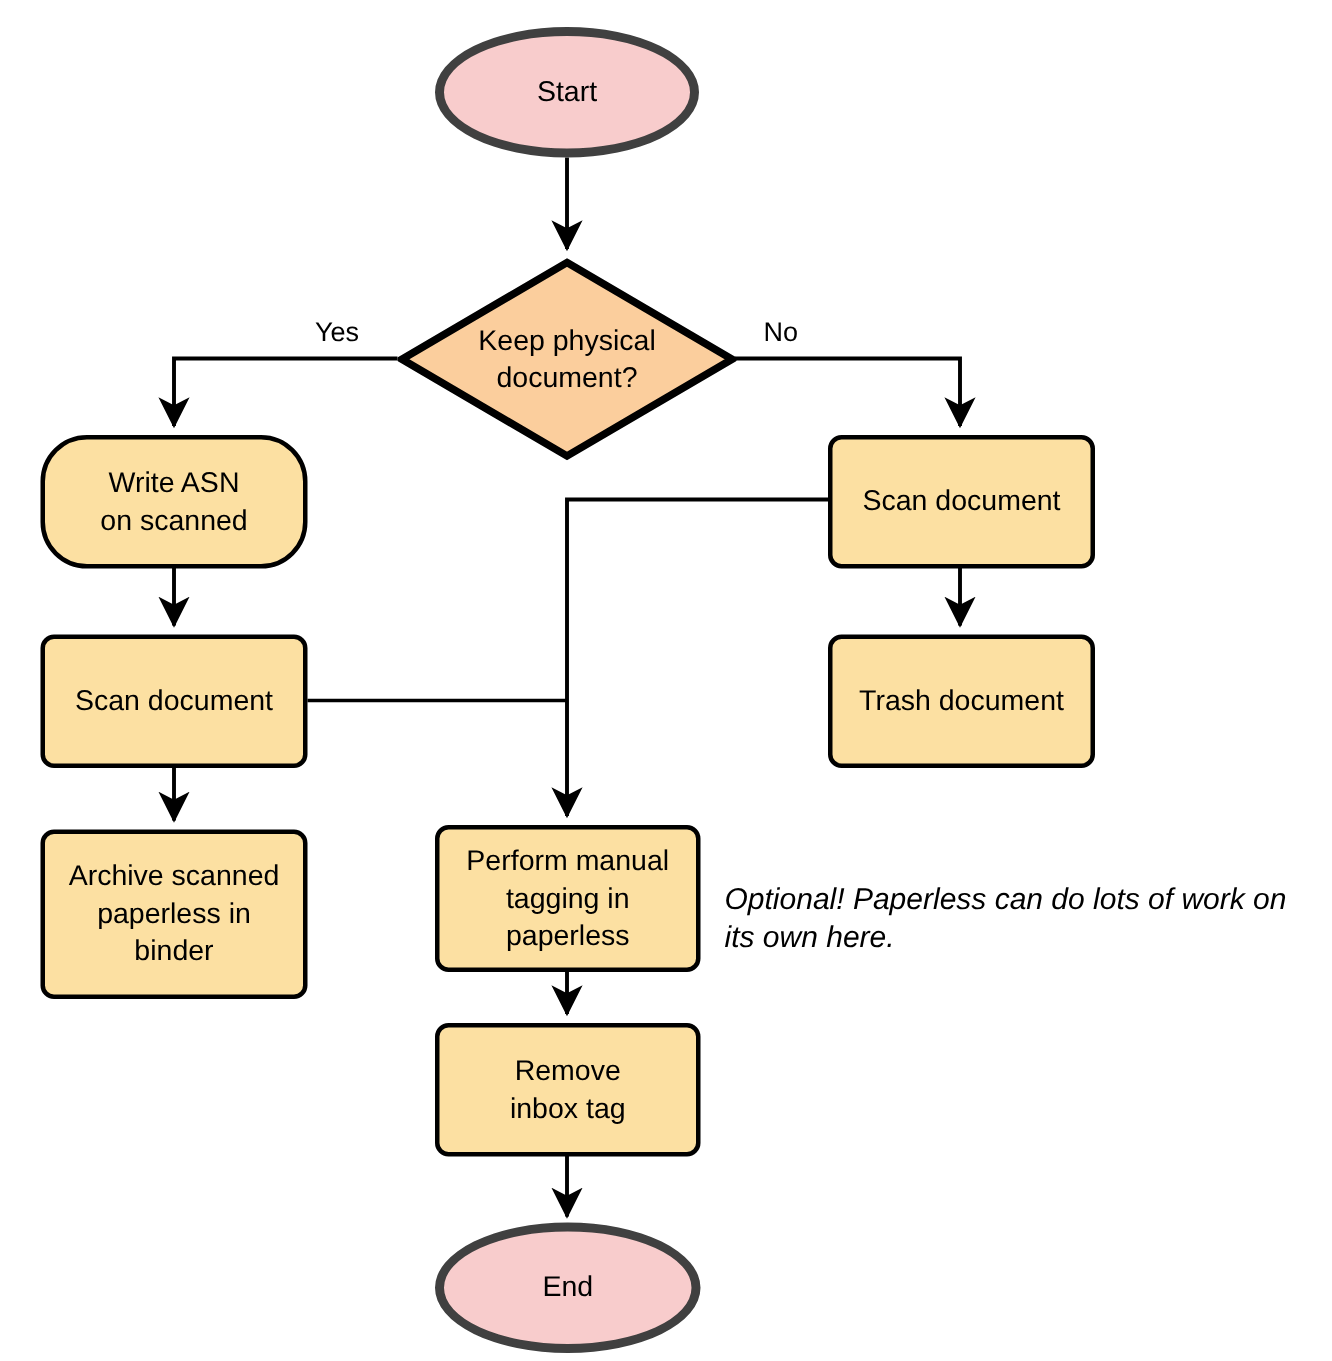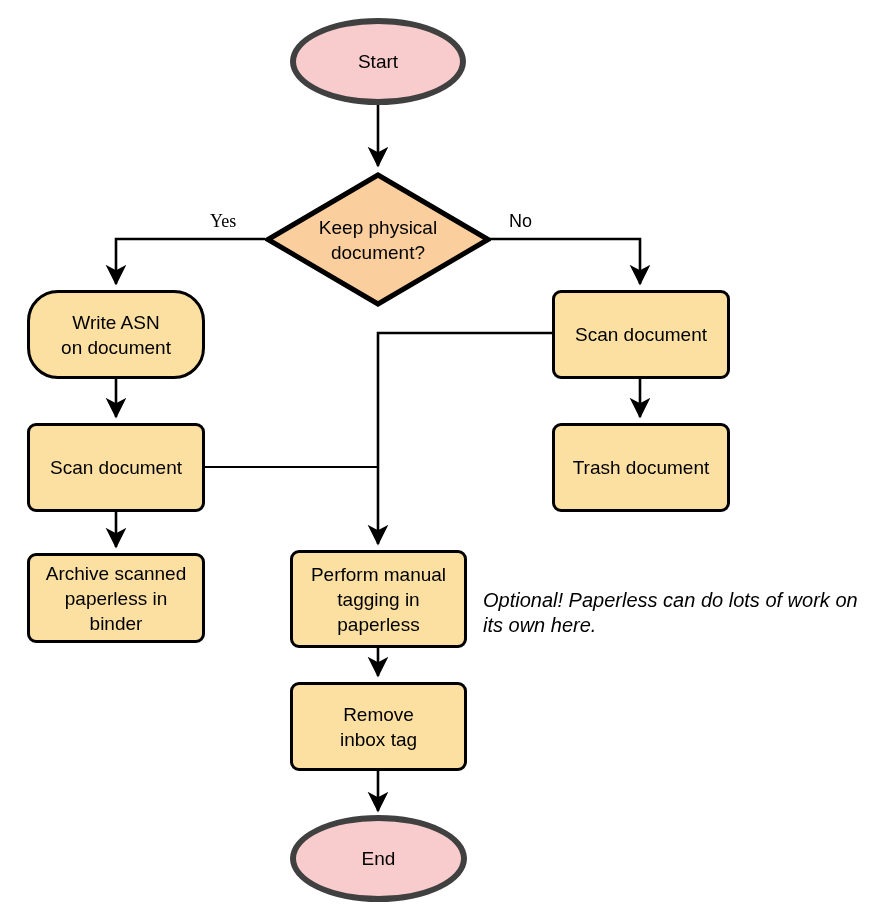--- a/index.html
+++ b/index.html
@@ -117,36 +117,36 @@
   <div class="node node-decision" style="left:265px; top:172px; width:226px; height:135px;">
     <svg class="decision-shape" width="226" height="135" viewBox="0 0 226 135" xmlns="http://www.w3.org/2000/svg">
       <polygon points="113,3 223,67.5 113,132 3,67.5" fill="#FBCE9D" stroke="#000000" stroke-width="5"></polygon>
     </svg>
     <span class="decision-label">
       <span>Keep physical</span><br>
       <span>document?</span>
     </span>
   </div>
 
-  <div class="edge-label" style="left:210px; top:211px;font-family:Liberation Serif, serif;">Yes</div>
+  <div class="edge-label" style="left:210px; top:211px;">Yes</div>
 
   <div class="edge-label" style="left:509px; top:211px;">No</div>
 
   <div class="node node-process" style="left:27px; top:290px; width:178px; height:89px;border-radius:31px;">
     <span>
       <span>Write ASN</span><br>
-      <span>on document</span>
+      <span>on scanned</span>
     </span>
   </div>
 
   <div class="node node-process" style="left:27px; top:423px; width:178px; height:89px;">
     <span>Scan document</span>
   </div>
 
-  <div class="node node-process" style="left:27px; top:553px; width:178px; height:90px;">
+  <div class="node node-process" style="left:27px; top:553px; width:178px; height:113px;">
     <span>
       <span>Archive scanned</span><br>
       <span>paperless in</span><br>
       <span>binder</span>
     </span>
   </div>
 
   <div class="node node-process" style="left:552px; top:290px; width:178px; height:89px;">
     <span>Scan document</span>
   </div>

